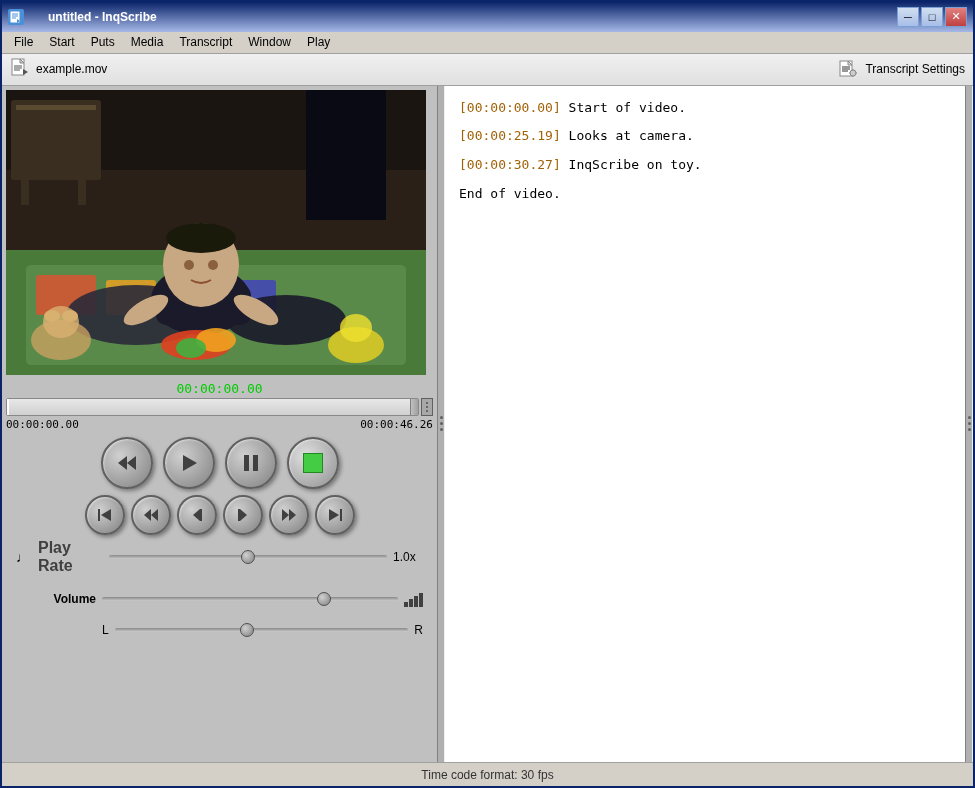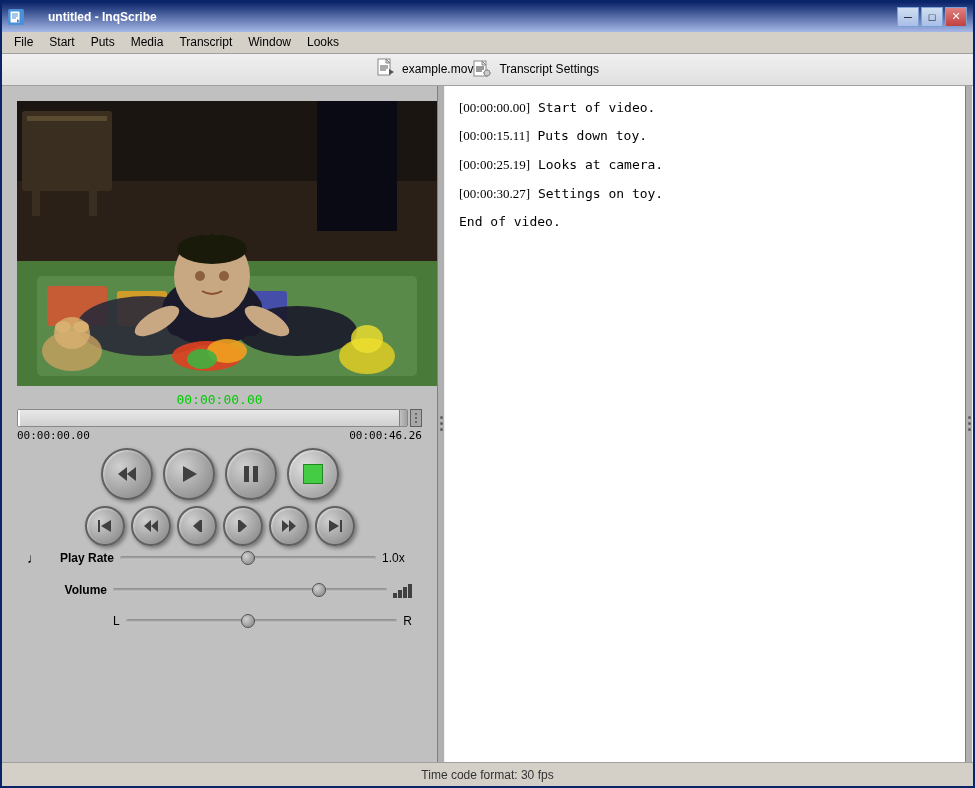--- a/index.html
+++ b/index.html
@@ -80,21 +80,21 @@
     }
 
     
     #toolbar {
       background: linear-gradient(to bottom, #f0f0f0, #e0e0e0);
       height: 32px;
       display: flex;
       align-items: center;
       padding: 0 8px;
       border-bottom: 1px solid #a0a0a0;
-      justify-content: center;
+      justify-content: space-between;
     }
     #toolbar-left {
       display: flex;
       align-items: center;
       gap: 6px;
     }
     #transcript-settings {
       display: flex;
       align-items: center;
       gap: 8px;
@@ -110,21 +110,21 @@
       background: #c0c0c0;
     }
 
     
     #left-panel {
       width: 435px;
       min-width: 435px;
       background: #c0c0c0;
       display: flex;
       flex-direction: column;
-      padding: 15px;
+      padding: 4px;
     }
 
     
     #video-area {
       width: 420px;
       height: 285px;
       background: #1a1a2e;
       position: relative;
       overflow: hidden;
       margin-bottom: 4px;
@@ -285,23 +285,22 @@
       padding: 10px 14px;
       overflow-y: auto;
       font-family: monospace;
       font-size: 13px;
       line-height: 1.8;
     }
     .transcript-line {
       margin-bottom: 4px;
     }
     .time-code {
-      color: #000000;
-      cursor: pointer;
-      font-family: Liberation Serif, serif;
+      color: #a16207;
+      cursor: pointer;
     }
     .annotation {
       color: #000000;
     }
     .note-text {
       color: #000000;
       margin-top: 12px;
       line-height: 1.6;
     }
 
@@ -353,21 +352,21 @@
     </div>
   </div>
 
   <div id="menu-bar">
     <div class="menu-item">File</div>
     <div class="menu-item">Start</div>
     <div class="menu-item">Puts</div>
     <div class="menu-item">Media</div>
     <div class="menu-item">Transcript</div>
     <div class="menu-item">Window</div>
-    <div class="menu-item">Looks</div>
+    <div class="menu-item">Play</div>
   </div>
 
   <div id="toolbar">
     <div id="toolbar-left">
       <div>
         <svg width="20" height="20" viewBox="0 0 20 20">
           <rect x="2" y="1" width="12" height="16" fill="white" stroke="#888" stroke-width="1"></rect>
           <polygon points="10,1 14,5 10,5" fill="#ccc" stroke="#888" stroke-width="1"></polygon>
           <line x1="4" y1="8" x2="12" y2="8" stroke="#555" stroke-width="1"></line>
           <line x1="4" y1="10" x2="12" y2="10" stroke="#555" stroke-width="1"></line>
@@ -535,21 +534,21 @@
                 <polygon points="2,2 12,8 2,14" fill="#404040"></polygon>
               </svg>
           </div>
         </div>
       </div>
 
       <div id="sliders-area" style="padding: 0 10px 0 10px;">
 
         <div class="slider-row" style="display:flex; align-items:center; gap:6px; margin-bottom:8px;">
           <div style="font-size:14px; margin-right:2px;">♩</div>
-          <span style="font-size:12px; font-weight:bold; color:#000000; width:65px;text-align:right;">Play Rate</span>
+          <span style="font-size:16px; font-weight:bold; color:#404040; width:65px;">Play Rate</span>
           <div class="slider-track" style="flex:1; height:4px; background:linear-gradient(to bottom,#888,#ccc); border-radius:2px; position:relative; cursor:pointer;">
             <div class="slider-thumb" style="left:50%; width:14px; height:14px; border-radius:50%; background:radial-gradient(circle at 35% 35%, #d0d0d0, #808080); border:1px solid #505050; position:absolute; top:-5px; transform:translateX(-50%); cursor:pointer;"></div>
           </div>
           <span style="font-size:12px; color:#000000; width:30px;">1.0x</span>
         </div>
 
         <div class="slider-row" style="display:flex; align-items:center; gap:6px; margin-bottom:8px;">
           <span style="font-size:12px; font-weight:bold; color:#000; width:80px; text-align:right;">Volume</span>
           <div class="slider-track" style="flex:1; height:4px; background:linear-gradient(to bottom,#888,#ccc); border-radius:2px; position:relative; cursor:pointer;">
             <div class="slider-thumb" style="left:75%; width:14px; height:14px; border-radius:50%; background:radial-gradient(circle at 35% 35%, #d0d0d0, #808080); border:1px solid #505050; position:absolute; top:-5px; transform:translateX(-50%); cursor:pointer;"></div>
@@ -578,27 +577,24 @@
       <div style="width:3px;height:3px;background:#606060;border-radius:50%;"></div>
       <div style="width:3px;height:3px;background:#606060;border-radius:50%;"></div>
     </div>
 
     <div id="right-panel">
       <div id="transcript-area" style="flex:1; padding:10px 14px; overflow-y:auto; font-family:monospace; font-size:13px; line-height:1.9; background:white;">
         <div class="transcript-line">
           <span class="time-code">[00:00:00.00]</span><span class="annotation"> Start of video.</span>
         </div>
         <div class="transcript-line">
-          <span class="time-code">[00:00:15.11]</span><span class="annotation"> Puts down toy.</span>
+          <span class="time-code">[00:00:25.19]</span><span class="annotation"> Looks at camera.</span>
         </div>
         <div class="transcript-line">
-          <span class="time-code">[00:00:25.19]</span><span class="annotation"> Looks at camera.</span>
-        </div>
-        <div class="transcript-line">
-          <span class="time-code">[00:00:30.27]</span><span class="annotation"> Settings on toy.</span>
+          <span class="time-code">[00:00:30.27]</span><span class="annotation"> InqScribe on toy.</span>
         </div>
         <div class="transcript-line">
           <span class="annotation">End of video.</span>
         </div>
       </div>
     </div>
 
     <div style="width:8px; background:#b0b0b0; border-left:1px solid #808080; border-right:1px solid #f0f0f0; cursor:col-resize; display:flex; align-items:center; justify-content:center; flex-direction:column; gap:3px;">
       <div style="width:3px;height:3px;background:#606060;border-radius:50%;"></div>
       <div style="width:3px;height:3px;background:#606060;border-radius:50%;"></div>

